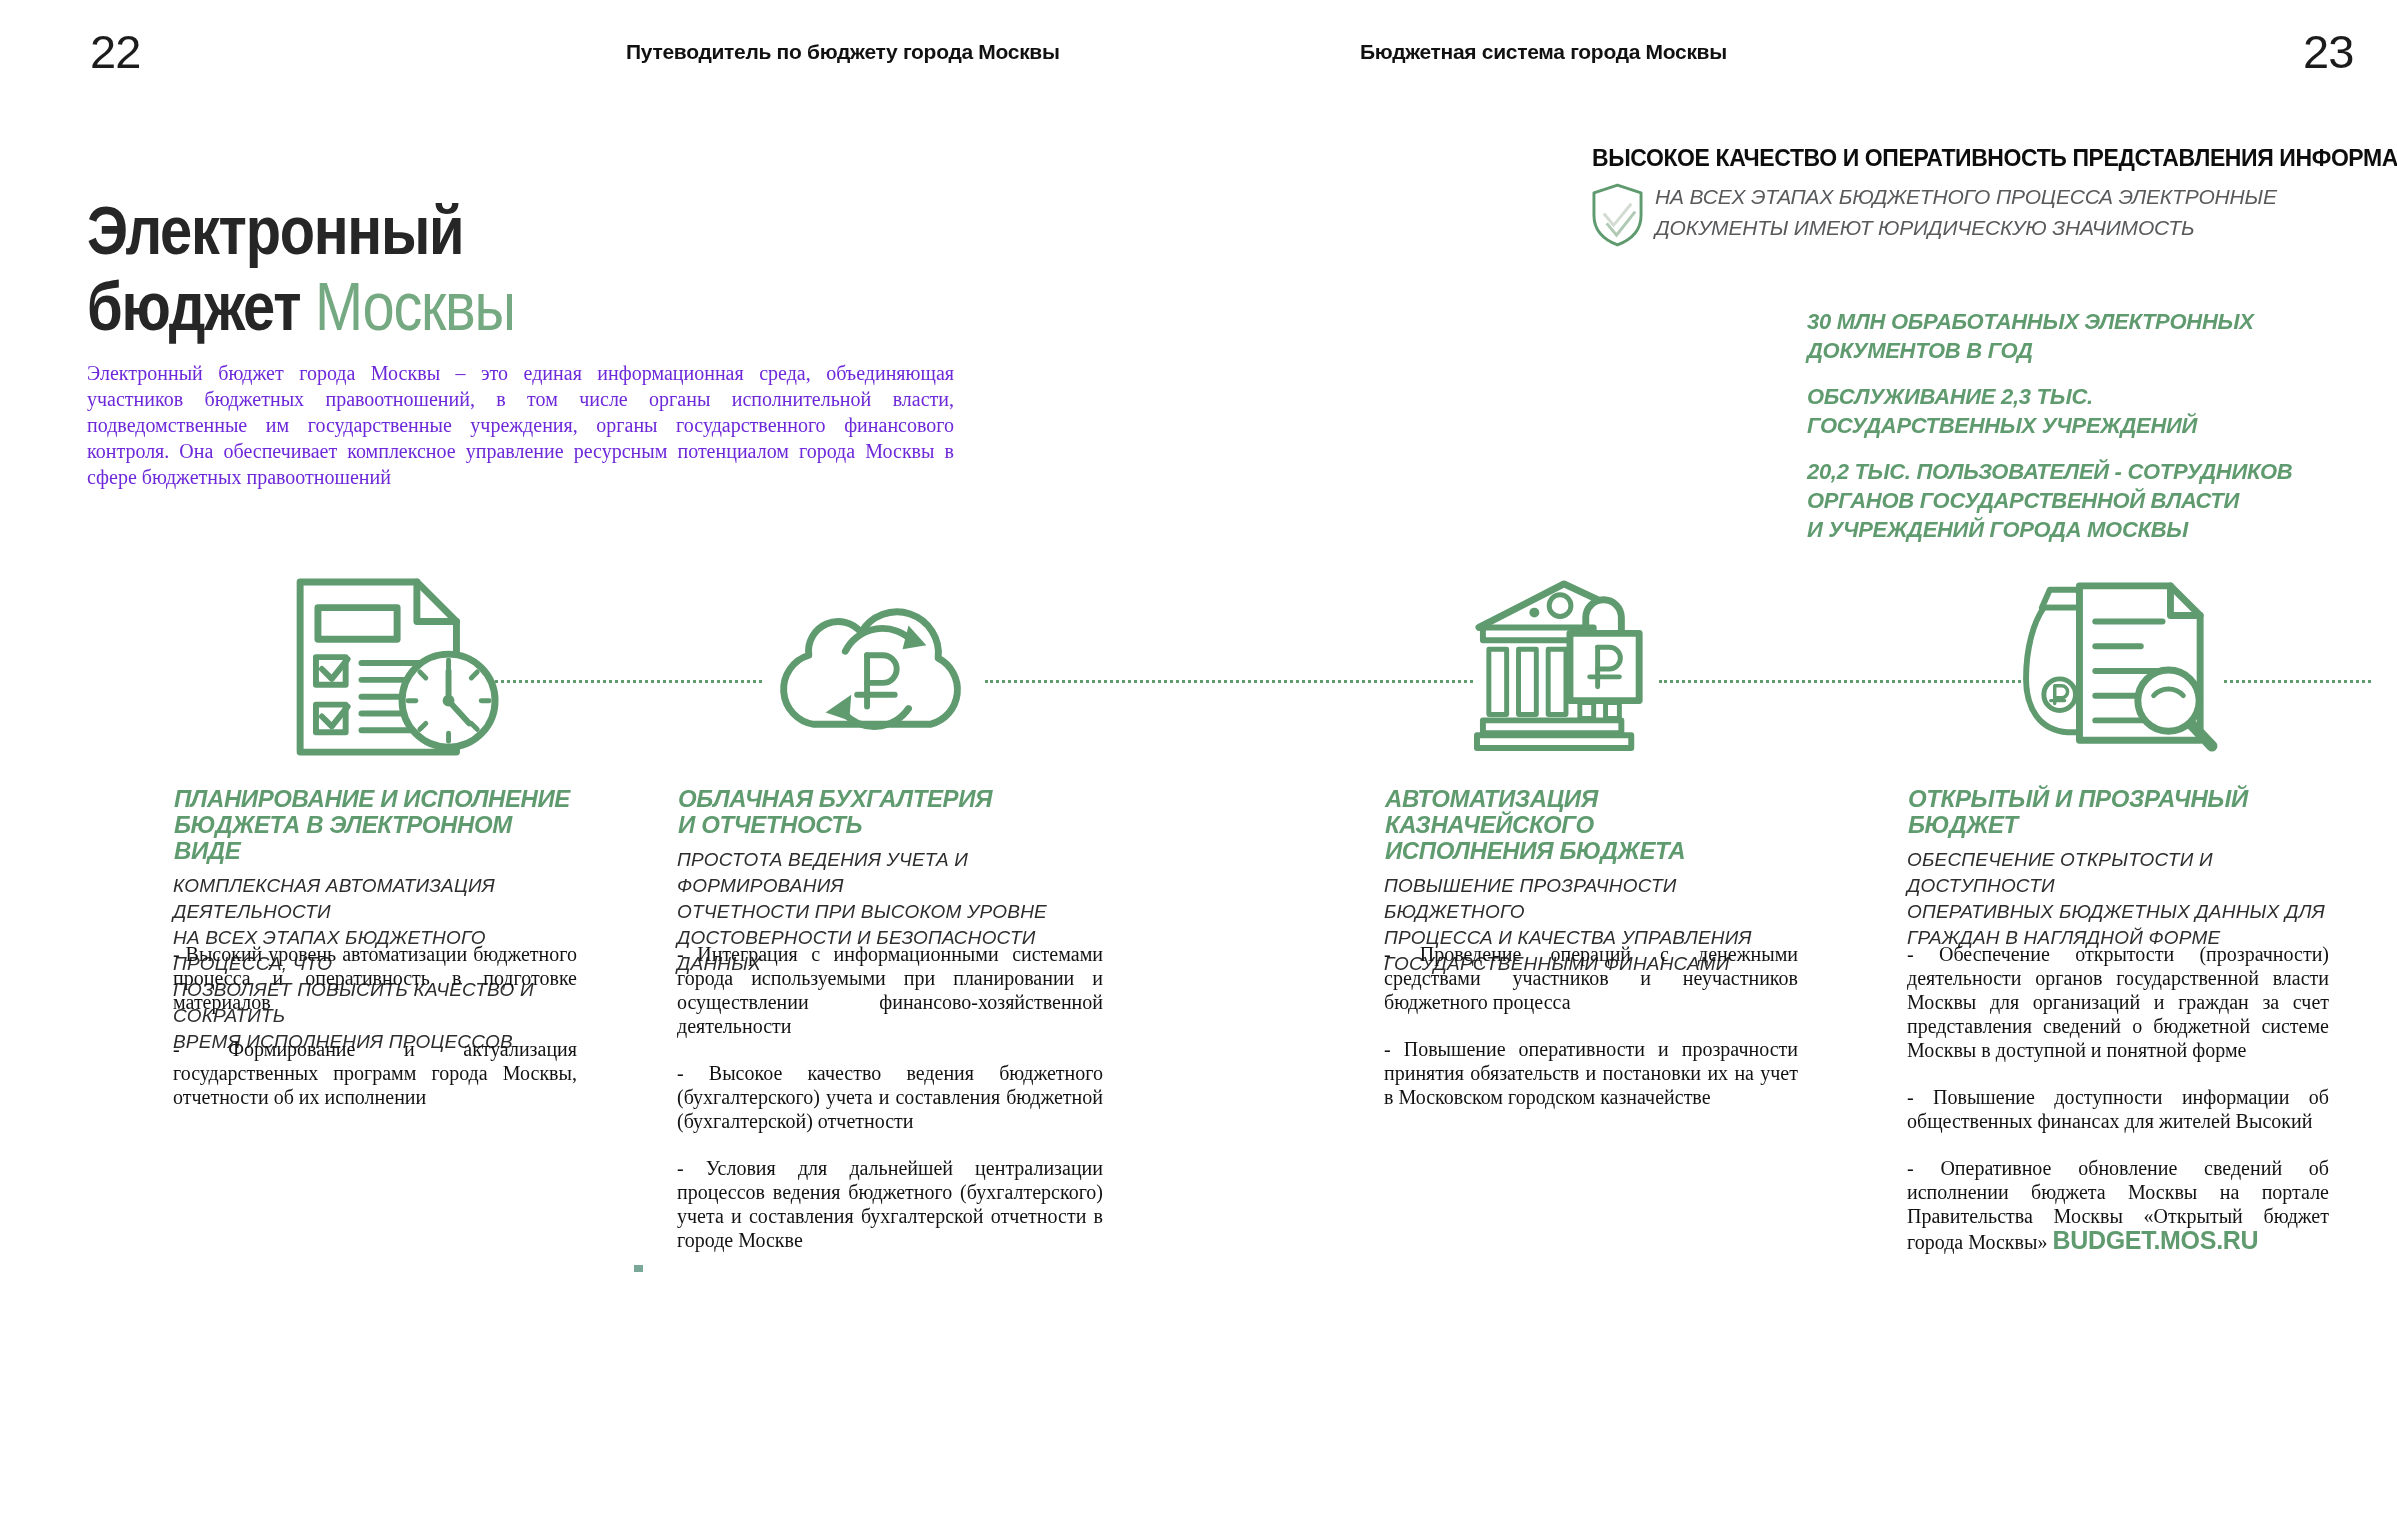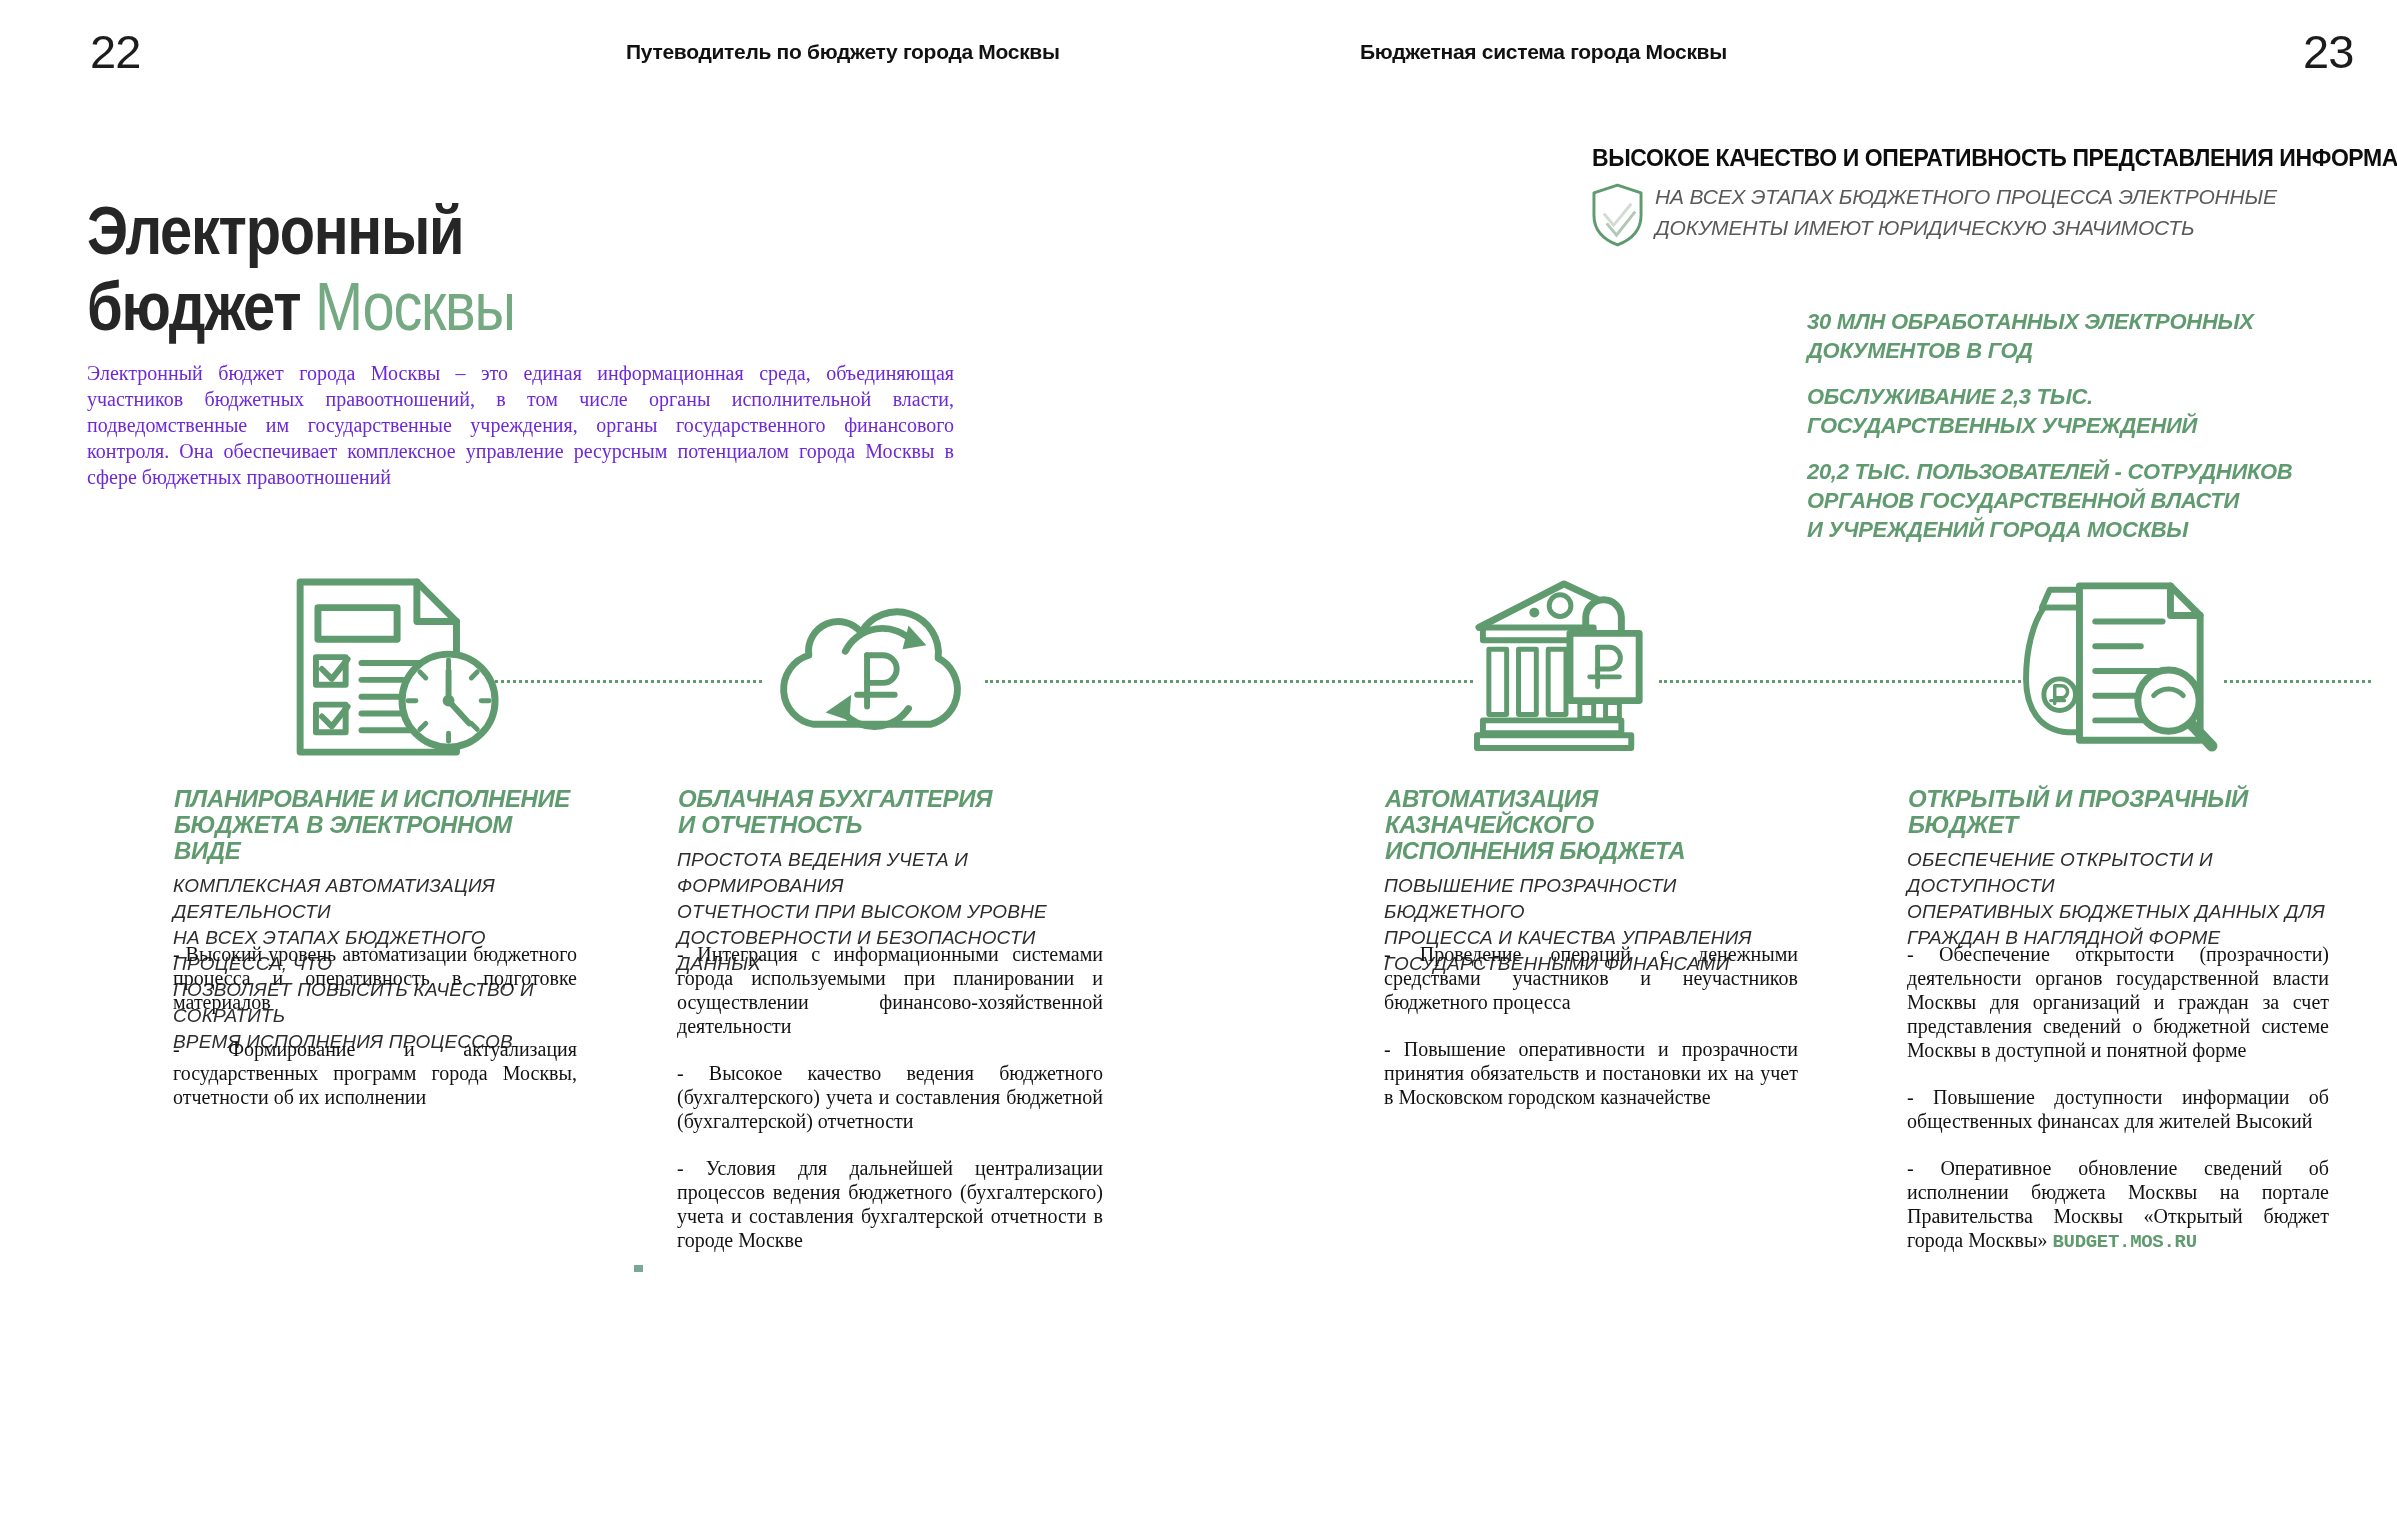--- a/index.html
+++ b/index.html
@@ -49,21 +49,21 @@
   .feat{position:absolute;top:785px;}
   #col1{left:173px;width:404px;}
   #col2{left:677px;width:426px;}
   #col3{left:1384px;width:414px;}
   #col4{left:1907px;width:422px;}
   .feat h3{margin:1px;font-size:24px;line-height:26px;font-weight:700;color:#5f9b6f;letter-spacing:-0.4px;}
   .feat .sub{margin-top:9px;font-size:19px;line-height:26px;font-style:italic;color:#2d2d2d;letter-spacing:0.2px;}
   .feat .bullets{position:absolute;left:0;right:0;top:157px;}
   .feat .bullets p{margin:0 0 23px 0;font-family:"Liberation Serif",serif;font-size:20px;line-height:24px;
                    color:#121212;text-align:justify;}
-  .link{color:#5f9b6f;font-family:Liberation Mono, monospace;font-weight:700;font-size:19px;letter-spacing:-0.3px;}
+  .link{color:#5f9b6f;font-family:Liberation Sans, sans-serif;font-weight:700;font-size:25px;letter-spacing:-0.3px;}
 
   .stray{position:absolute;left:634px;top:1265px;width:9px;height:7px;background:#57917e;opacity:.8;}
 
   svg .st{fill:none;stroke:#5f9b6f;stroke-linecap:round;stroke-linejoin:round;}
   svg .fw{fill:#ffffff;stroke:#5f9b6f;stroke-linejoin:round;}
 </style>
 </head>
 <body>
 
 <div class="page">

